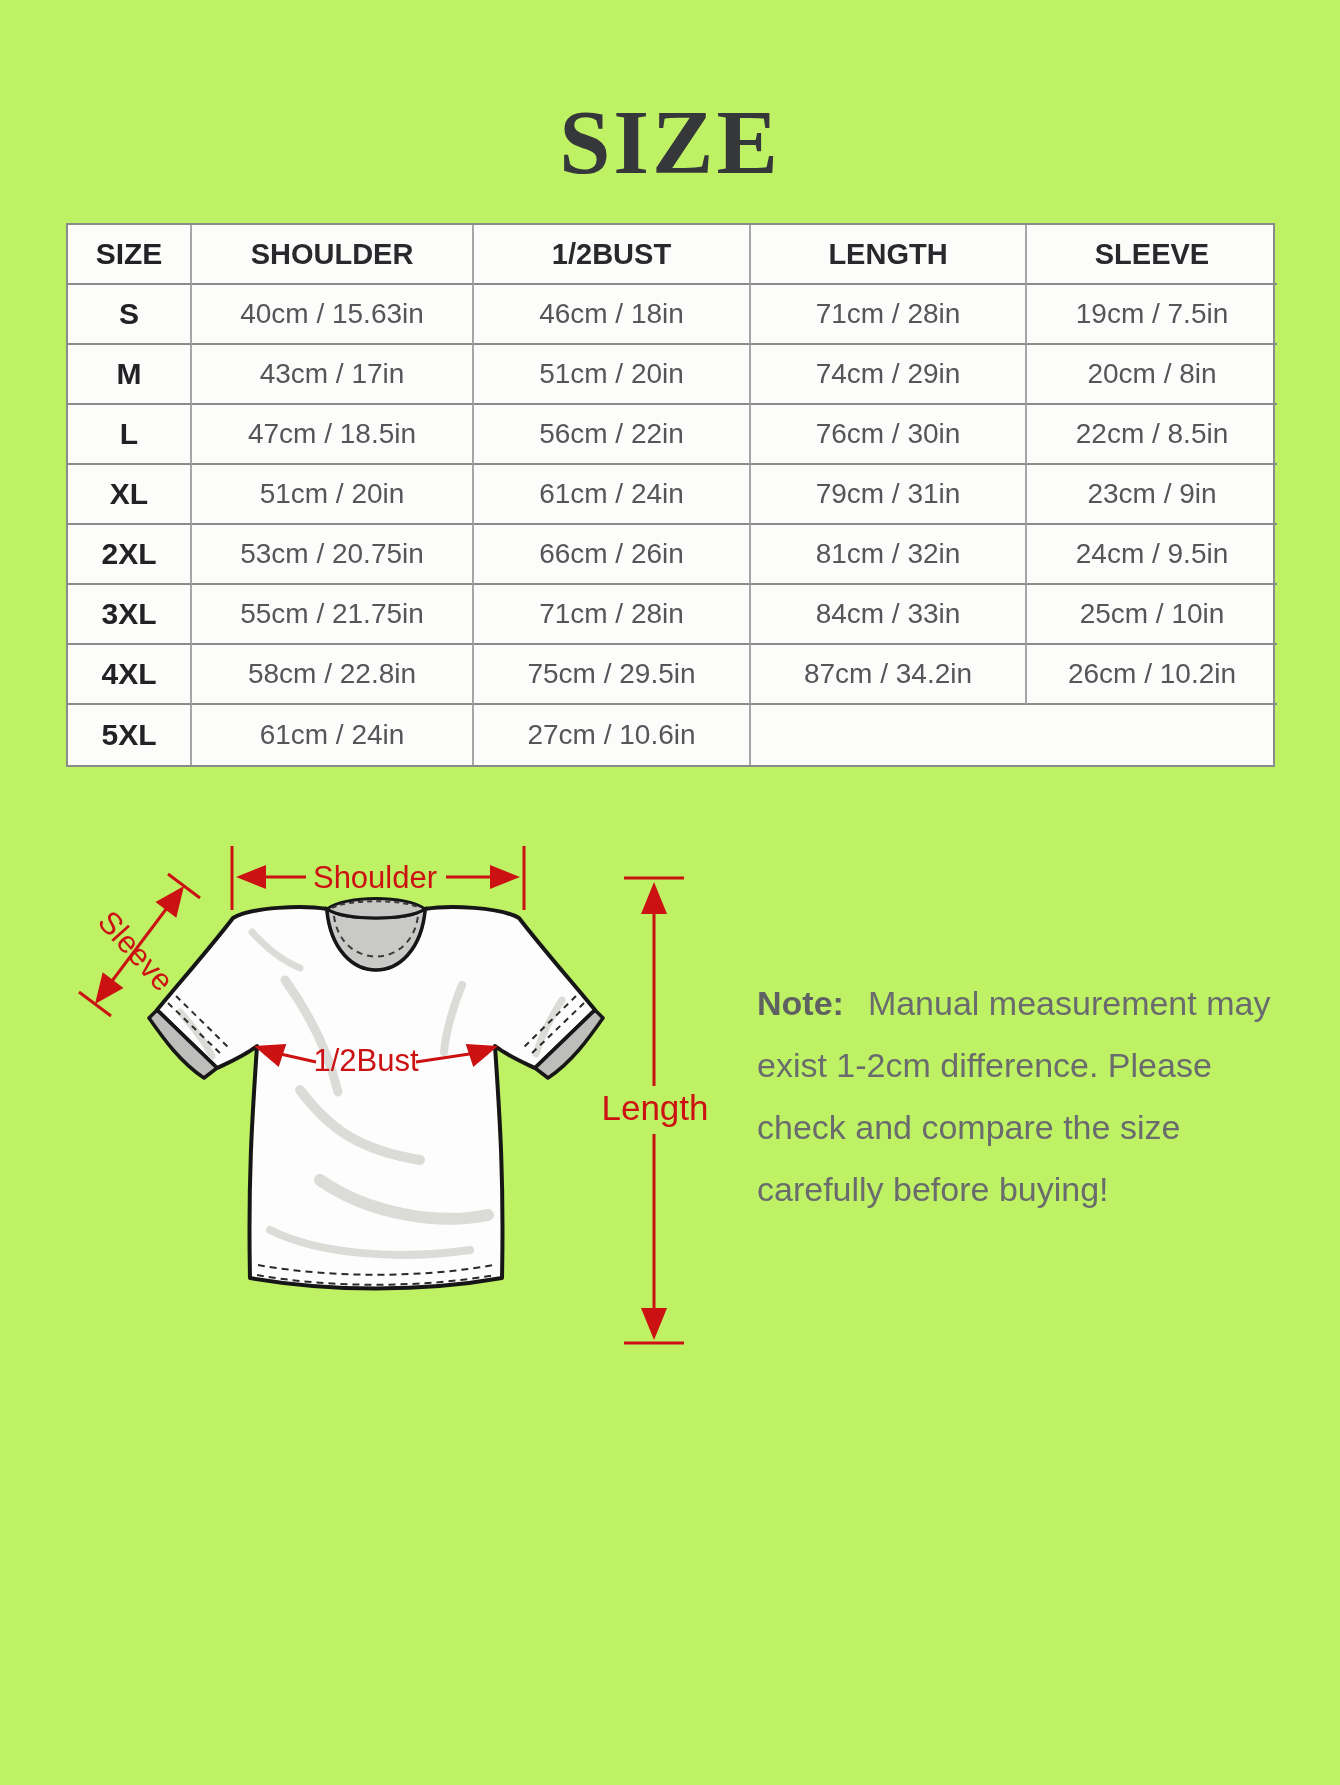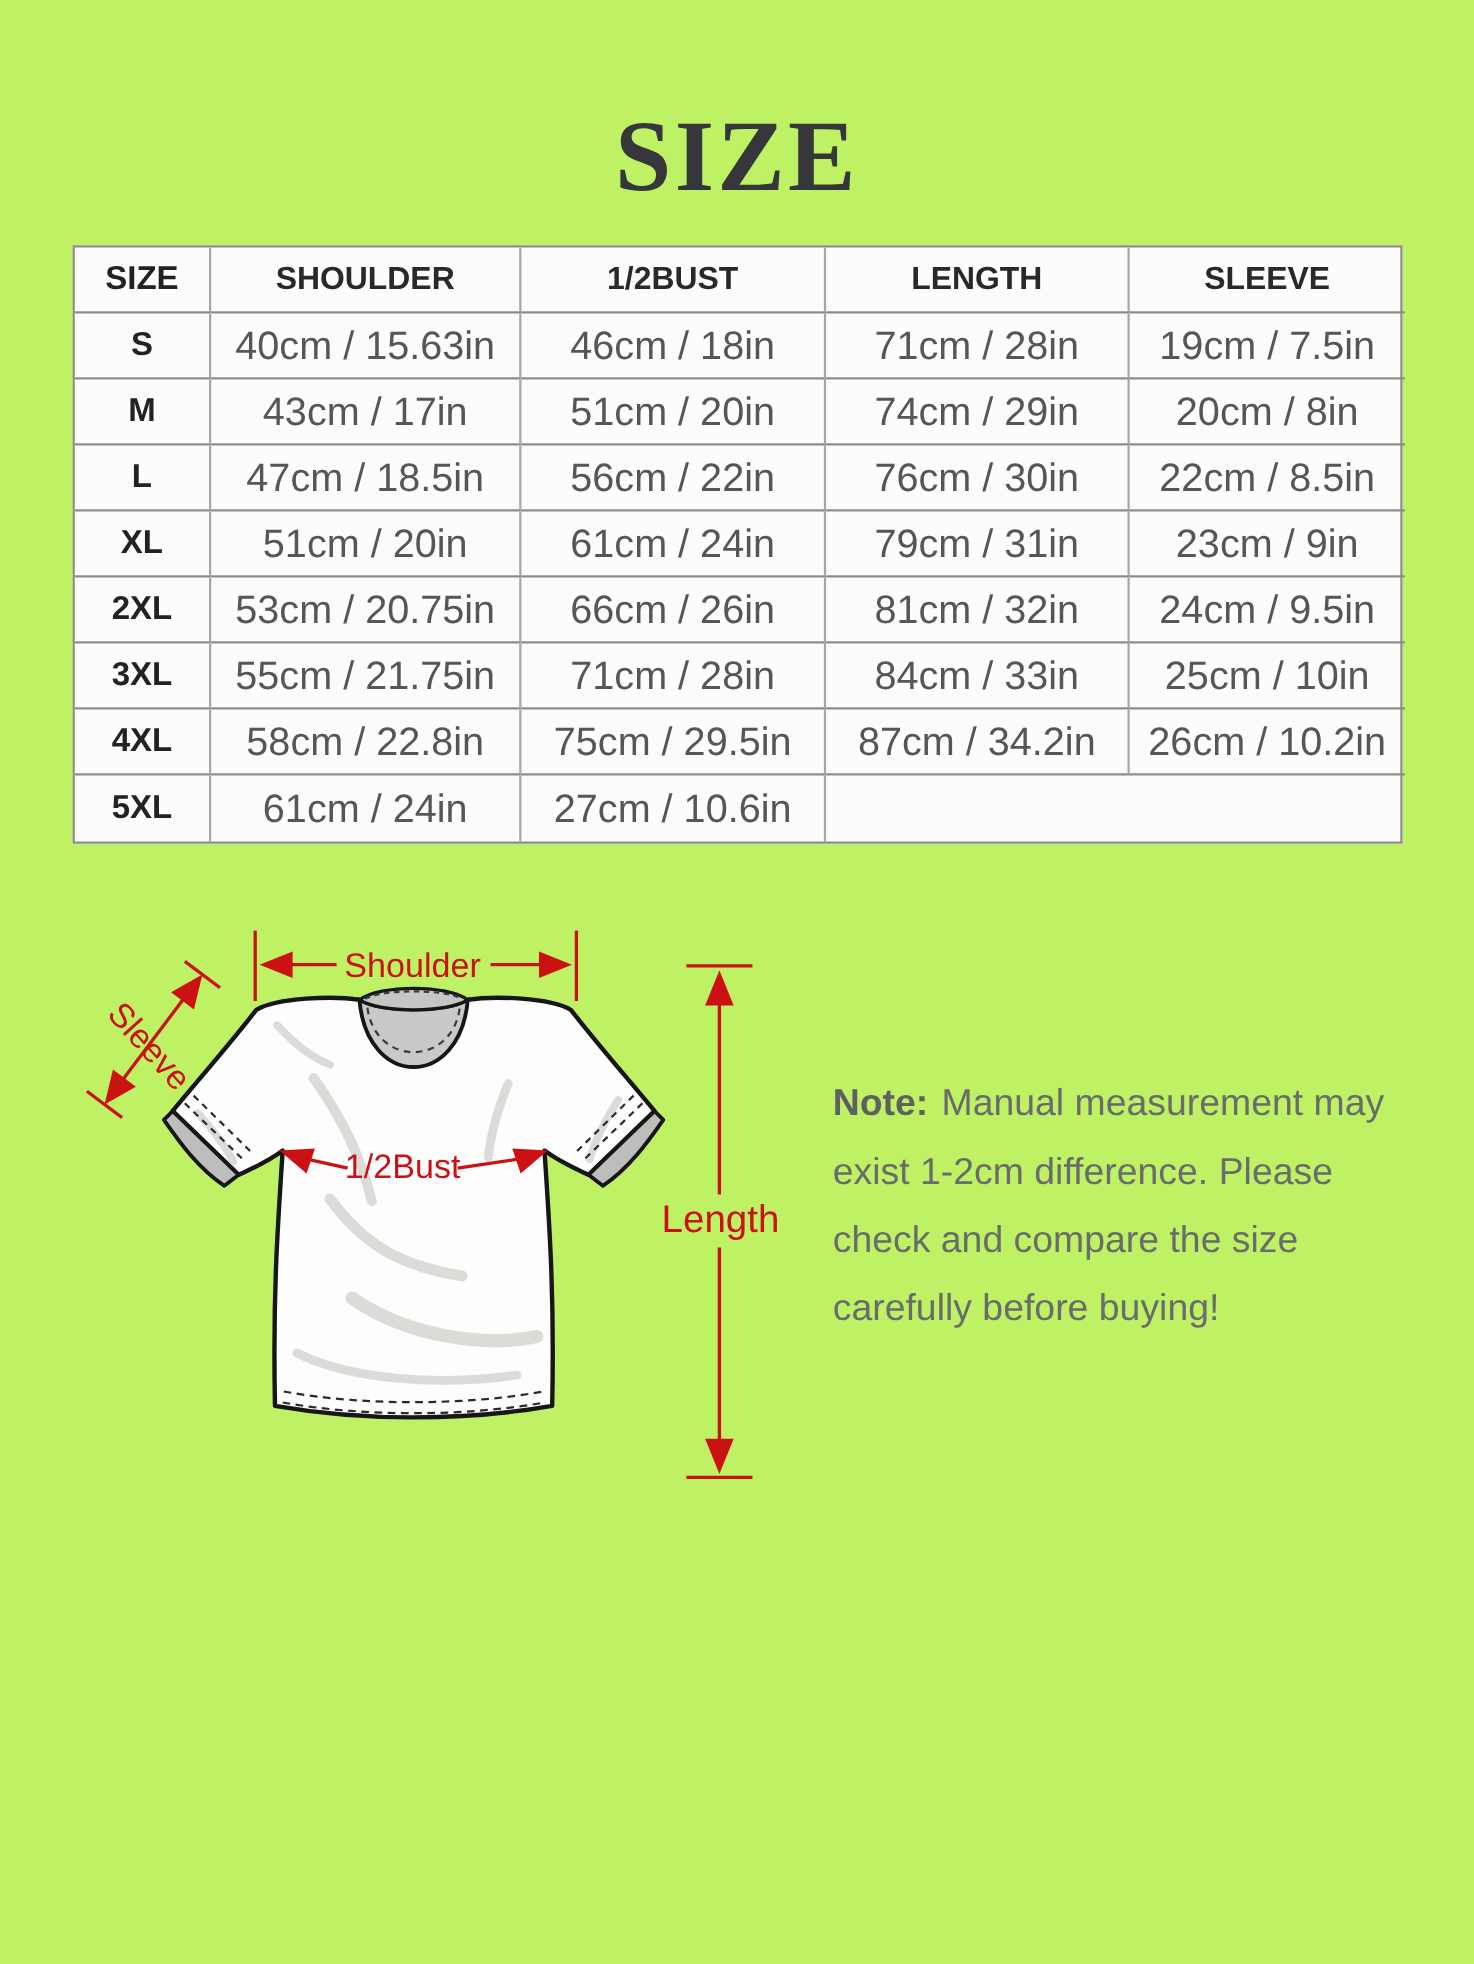--- a/index.html
+++ b/index.html
@@ -26,40 +26,40 @@
     grid-template-columns:124px 282px 277px 276px 250px;
     grid-auto-rows:60px;
     border:2px solid #8b8b8b;
     background:#fcfcfb;
     box-sizing:border-box;
   }
   .cell{
     display:flex;align-items:center;justify-content:center;
     border-right:2px solid #a6a6a6;
     border-bottom:2px solid #8b8b8b;
-    font-size:36px;color:#55565a;
+    font-size:28px;color:#55565a;
     box-sizing:border-box;
     white-space:nowrap;
   }
   .cell:nth-child(5n){border-right:none;}
   .cell:nth-child(n+41){border-bottom:none;}
   .cell:nth-child(-n+5){font-weight:700;font-size:29px;color:#28292c;}
   .cell:nth-child(5n+1){font-weight:700;font-size:30px;color:#212225;}
   
   .diagram{
     position:absolute;left:60px;top:760px;
     width:660px;height:640px;
   }
   
   .note-block{
     position:absolute;left:757px;top:972px;width:525px;
     font-size:34px;line-height:62px;color:#6a6b6d;
   }
   .note-label{font-weight:700;color:#5f6062;}
-  .note-rest{margin-left:12px;}
+  .note-rest{margin-left:24px;}
   .note-line{white-space:nowrap;}
 </style>
 </head>
 <body>
 
 <div class="page">
 
   <div class="main-title">SIZE</div>
 
   <div class="size-table">

